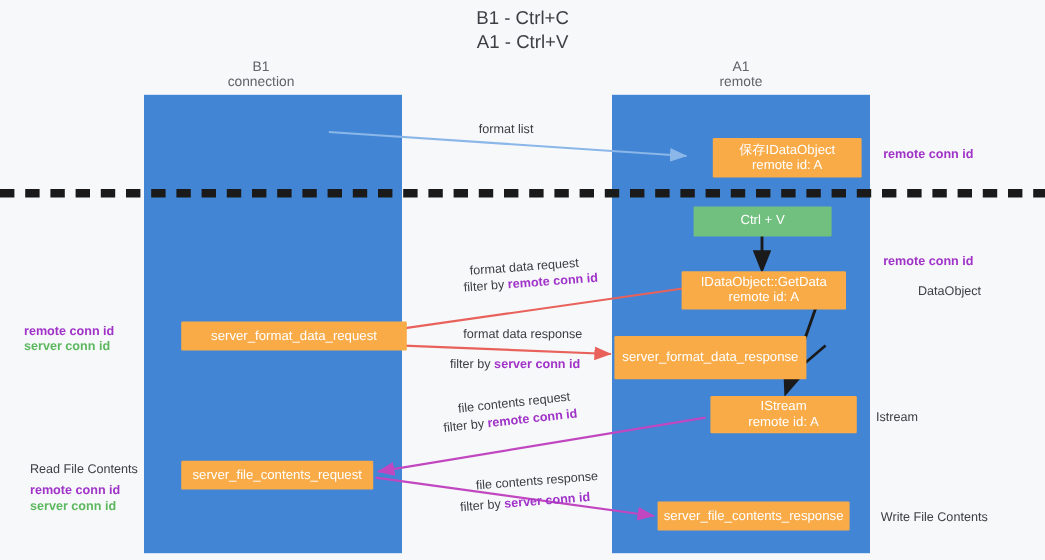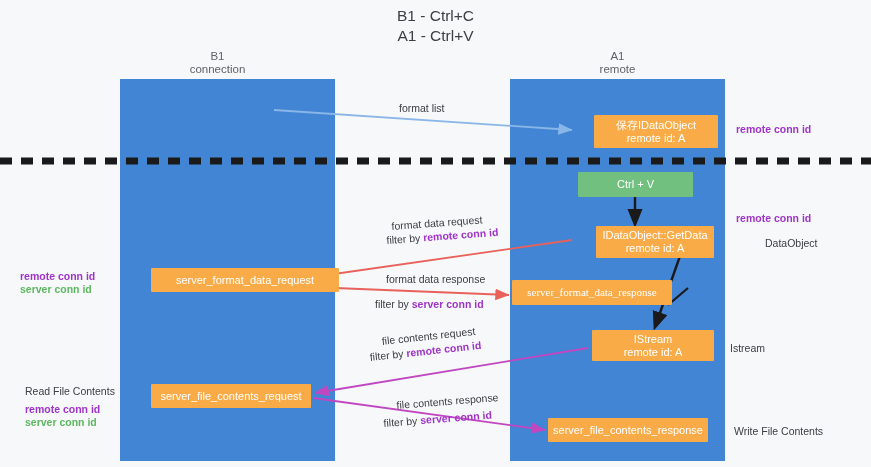--- a/index.html
+++ b/index.html
@@ -105,26 +105,26 @@
 connection</div>
     <div class="colhdr" style="left:555px;top:50px;width:125px;">A1
 remote</div>
 
 
     <div class="node orange" style="left:594px;top:115px;width:124px;height:33px;">保存IDataObject
 remote id: A</div>
 
     <div class="node green" style="left:578px;top:172px;width:115px;height:25px;">Ctrl + V</div>
 
-    <div class="node orange" style="left:596px;top:226px;width:118px;height:32px;">IDataObject::GetData
+    <div class="node orange" style="left:568px;top:226px;width:137px;height:32px;">IDataObject::GetData
 remote id: A</div>
 
     <div class="node orange" style="left:151px;top:268px;width:188px;height:24px;">server_format_data_request</div>
 
-    <div class="node orange" style="left:512px;top:280px;width:160px;height:25px;font-family:Liberation Serif, serif;">server_format_data_response</div>
+    <div class="node orange" style="left:512px;top:280px;width:160px;height:36px;">server_format_data_response</div>
 
     <div class="node orange" style="left:592px;top:330px;width:122px;height:31px;">IStream
 remote id: A</div>
 
     <div class="node orange" style="left:151px;top:384px;width:160px;height:24px;">server_file_contents_request</div>
 
     <div class="node orange" style="left:548px;top:418px;width:160px;height:24px;">server_file_contents_response</div>
 
     <div class="edgelbl" style="left:399px;top:101px;">format list</div>
 

